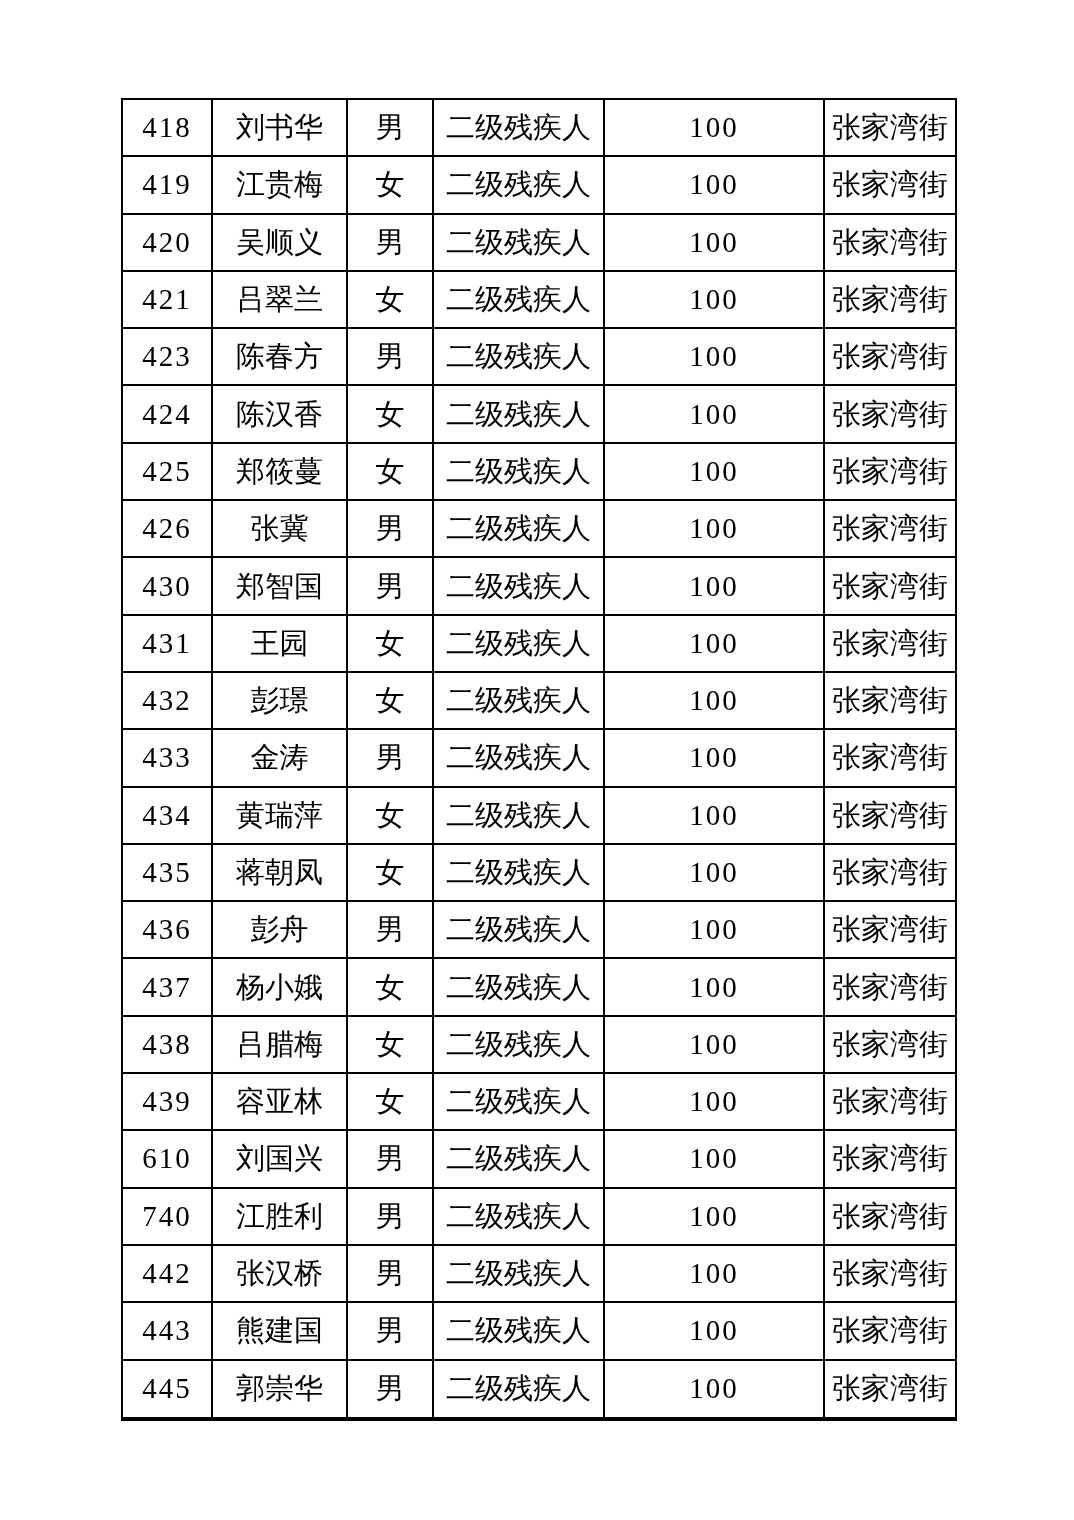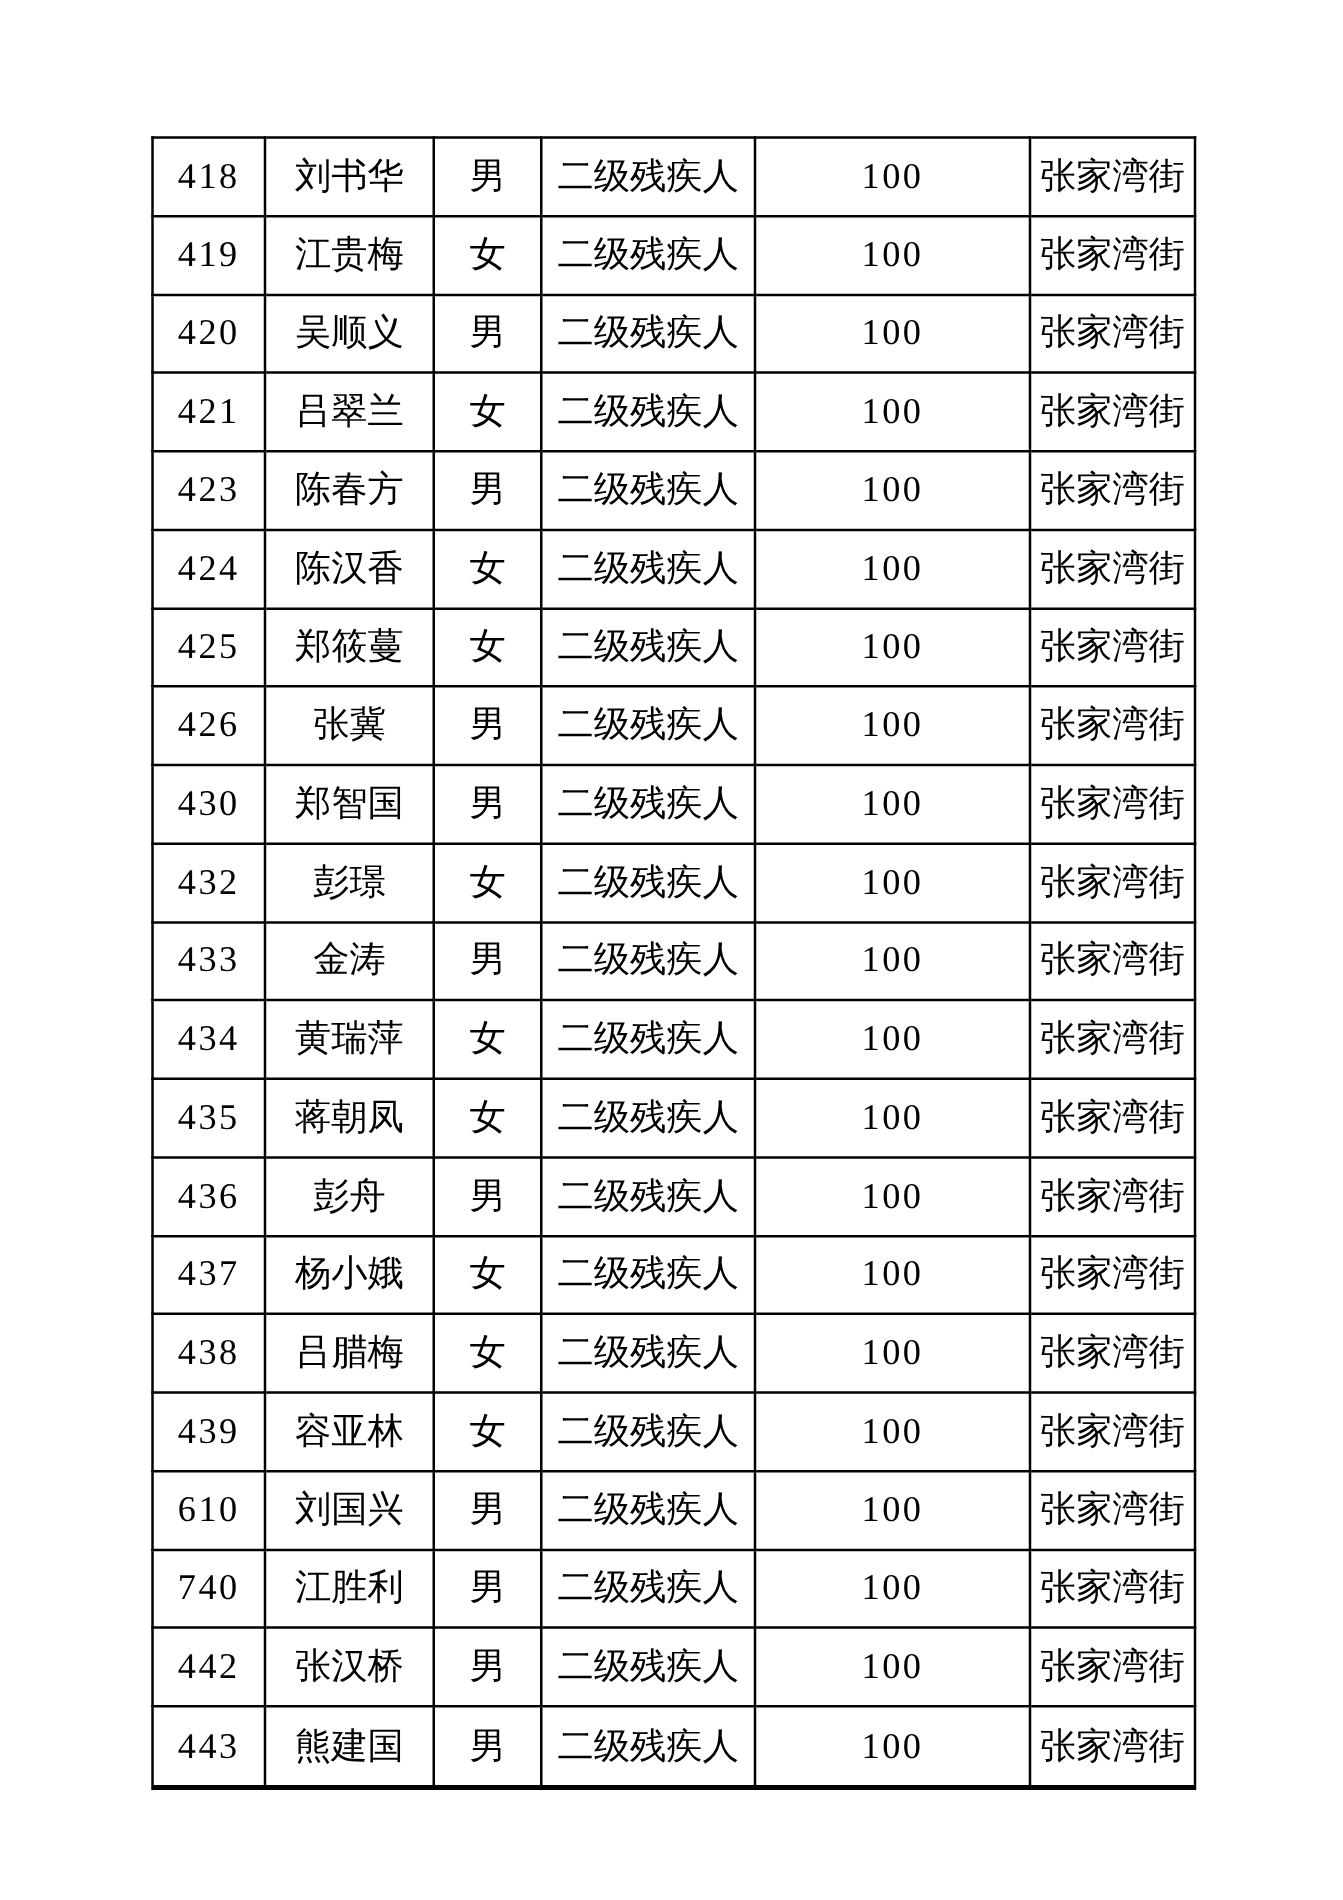--- a/index.html
+++ b/index.html
@@ -10,21 +10,21 @@
     width: 1074px;
     height: 1520px;
     background: #ffffff;
     position: relative;
     font-family: "Liberation Serif", "DejaVu Serif", serif;
     color: #000000;
   }
   table.roster {
     position: absolute;
     left: 121px;
-    top: 109px;
+    top: 98px;
     width: 834px;
     height: 1323px;
     border-collapse: collapse;
     table-layout: fixed;
     border: 2px solid #000000;
     border-bottom: 4px solid #000000;
     padding-left: 20px;
   }
   table.roster td {
     border: 2px solid #000000;
@@ -129,20 +129,28 @@
         </tr>
         <tr>
           <td class="col-serial-number">430</td>
           <td class="col-name">郑智国</td>
           <td class="col-gender">男</td>
           <td class="col-category">二级残疾人</td>
           <td class="col-amount">100</td>
           <td class="col-street">张家湾街</td>
         </tr>
         <tr>
+          <td class="col-serial-number">431</td>
+          <td class="col-name">王园</td>
+          <td class="col-gender">女</td>
+          <td class="col-category">二级残疾人</td>
+          <td class="col-amount">100</td>
+          <td class="col-street">张家湾街</td>
+        </tr>
+        <tr>
           <td class="col-serial-number">432</td>
           <td class="col-name">彭璟</td>
           <td class="col-gender">女</td>
           <td class="col-category">二级残疾人</td>
           <td class="col-amount">100</td>
           <td class="col-street">张家湾街</td>
         </tr>
         <tr>
           <td class="col-serial-number">433</td>
           <td class="col-name">金涛</td>
@@ -219,20 +227,28 @@
           <td class="col-serial-number">442</td>
           <td class="col-name">张汉桥</td>
           <td class="col-gender">男</td>
           <td class="col-category">二级残疾人</td>
           <td class="col-amount">100</td>
           <td class="col-street">张家湾街</td>
         </tr>
         <tr>
           <td class="col-serial-number">443</td>
           <td class="col-name">熊建国</td>
+          <td class="col-gender">男</td>
+          <td class="col-category">二级残疾人</td>
+          <td class="col-amount">100</td>
+          <td class="col-street">张家湾街</td>
+        </tr>
+        <tr>
+          <td class="col-serial-number">445</td>
+          <td class="col-name">郭崇华</td>
           <td class="col-gender">男</td>
           <td class="col-category">二级残疾人</td>
           <td class="col-amount">100</td>
           <td class="col-street">张家湾街</td>
         </tr>
       </tbody>
   </table>
 </div>
 
 </body></html>

